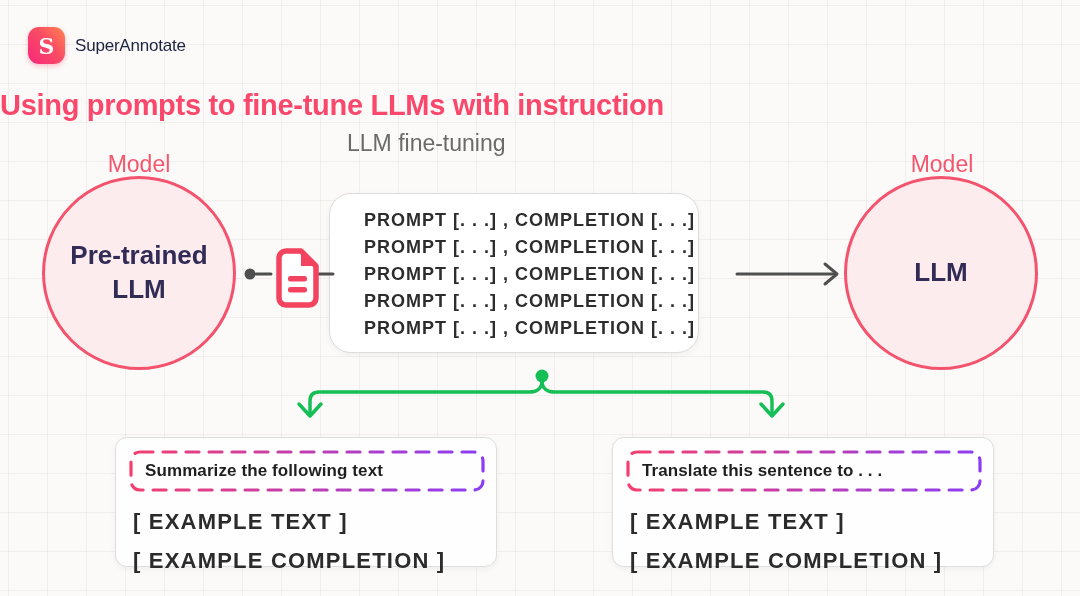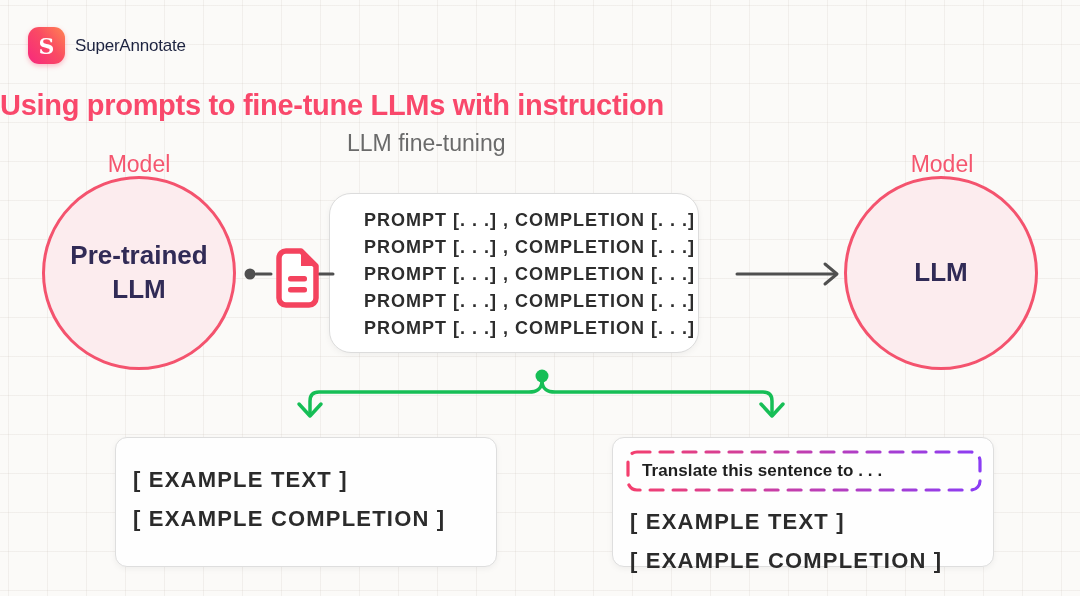--- a/index.html
+++ b/index.html
@@ -134,20 +134,32 @@
     <g>
       <circle class="green-dot" cx="542" cy="376" r="6.5"></circle>
       <path class="green-line" d="M542 381 C542 389 536 392 529 392 L319 392 Q310 392 310 401 L310 413"></path>
       <path class="green-line" d="M542 381 C542 389 548 392 555 392 L763 392 Q772 392 772 401 L772 413"></path>
       <path class="green-line" d="M299 404 L310 416 L321 404"></path>
       <path class="green-line" d="M761 404 L772 416 L783 404"></path>
     </g>
   </svg>
 
   <div class="example-card left">
+    <div class="dashed-wrap">
+      <svg width="356" height="42" aria-hidden="true">
+        <defs>
+          <linearGradient id="gradL" x1="0" y1="0" x2="1" y2="0">
+            <stop offset="0" style="stop-color:var(--dash-pink)"></stop>
+            <stop offset="1" style="stop-color:var(--dash-purple)"></stop>
+          </linearGradient>
+        </defs>
+        <rect x="2" y="2" width="352" height="38" rx="9" fill="none" stroke="url(#gradL)" stroke-width="3.2" stroke-dasharray="13 10" stroke-linecap="round"></rect>
+      </svg>
+      <div class="dashed-label">Summarize the following text</div>
+    </div>
     <div class="example-line first">[ EXAMPLE TEXT ]</div>
     <div class="example-line second">[ EXAMPLE COMPLETION ]</div>
   </div>
 
   <div class="example-card right">
     <div class="dashed-wrap">
       <svg width="356" height="42" aria-hidden="true">
         <defs>
           <linearGradient id="gradR" x1="0" y1="0" x2="1" y2="0">
             <stop offset="0" style="stop-color:var(--dash-pink)"></stop>

